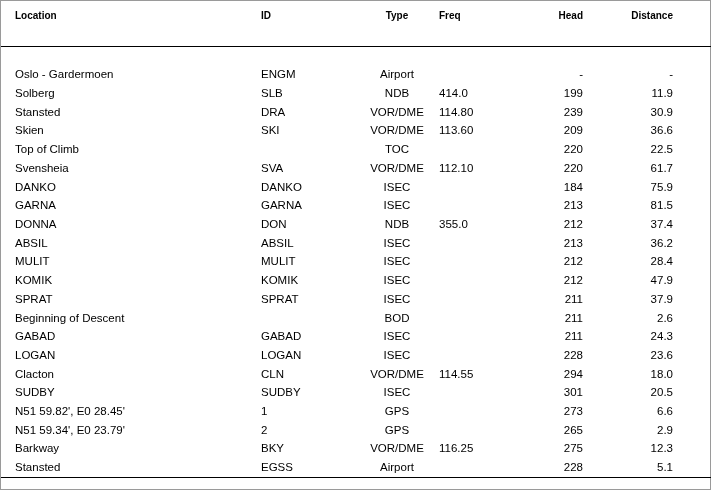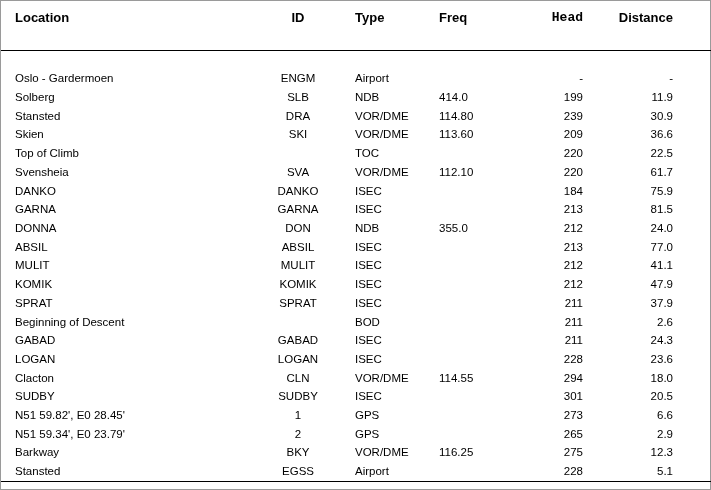--- a/index.html
+++ b/index.html
@@ -23,47 +23,47 @@
     border: 1px solid #9a9a9a;
     background: #ffffff;
   }
   table.route {
     width: 100%;
     border-collapse: collapse;
     table-layout: fixed;
   }
   table.route th {
     font-weight: bold;
-    font-size: 13px;
+    font-size: 10px;
     padding: 0 0 6px 0;
     vertical-align: bottom;
     white-space: nowrap;
   }
   table.route td {
     font-size: 11.5px;
     padding: 0;
     height: 18.7px;
     line-height: 18.7px;
     white-space: nowrap;
     overflow: hidden;
   }
   
   .c-loc   { text-align: left;  padding-left: 14px !important; width: 246px; }
-  .c-id    { text-align: center; padding-right: 8px !important; width: 74px; }
-  .c-type  { text-align: left;  padding-left: 12px !important; width: 84px; }
+  .c-id    { text-align: left; padding-right: 8px !important; width: 74px; }
+  .c-type  { text-align: center;  padding-left: 12px !important; width: 84px; }
   .c-freq  { text-align: left; padding-right: 8px !important; width: 74px; }
   .c-head  { text-align: right; padding-right: 10px !important; width: 62px; }
   .c-dist  { text-align: right; padding-right: 20px !important; width: 80px; }
   .c-ete   { text-align: right; padding-right: 28px !important; width: 88px; }
 
   thead th.c-loc  { padding-left: 14px; }
   thead th.c-id   { padding-right: 8px; }
   thead th.c-type { padding-left: 12px; }
   thead th.c-freq { padding-right: 8px; }
-  thead th.c-head { padding-right: 10px; font-family: Liberation Mono, monospace; }
+  thead th.c-head { padding-right: 10px; }
   thead th.c-dist { padding-right: 20px; }
   thead th.c-ete  { padding-right: 28px; }
 
   .hdr-rule td {
     height: 0;
     padding: 0;
     line-height: 0;
     border-bottom: 1px solid #000000;
   }
   .spacer-row td {
@@ -176,39 +176,39 @@
           <td class="c-head">213</td>
           <td class="c-dist">81.5</td>
           <td class="c-ete">00 11' 35"</td>
         </tr>
         <tr>
           <td class="c-loc">DONNA</td>
           <td class="c-id">DON</td>
           <td class="c-type">NDB</td>
           <td class="c-freq">355.0</td>
           <td class="c-head">212</td>
-          <td class="c-dist">24.0</td>
+          <td class="c-dist">37.4</td>
           <td class="c-ete">00 03' 25"</td>
         </tr>
         <tr>
           <td class="c-loc">ABSIL</td>
           <td class="c-id">ABSIL</td>
           <td class="c-type">ISEC</td>
           <td class="c-freq"></td>
           <td class="c-head">213</td>
-          <td class="c-dist">77.0</td>
+          <td class="c-dist">36.2</td>
           <td class="c-ete">00 08' 03"</td>
         </tr>
         <tr>
           <td class="c-loc">MULIT</td>
           <td class="c-id">MULIT</td>
           <td class="c-type">ISEC</td>
           <td class="c-freq"></td>
           <td class="c-head">212</td>
-          <td class="c-dist">41.1</td>
+          <td class="c-dist">28.4</td>
           <td class="c-ete">00 09' 07"</td>
         </tr>
         <tr>
           <td class="c-loc">KOMIK</td>
           <td class="c-id">KOMIK</td>
           <td class="c-type">ISEC</td>
           <td class="c-freq"></td>
           <td class="c-head">212</td>
           <td class="c-dist">47.9</td>
           <td class="c-ete">00 06' 48"</td>

